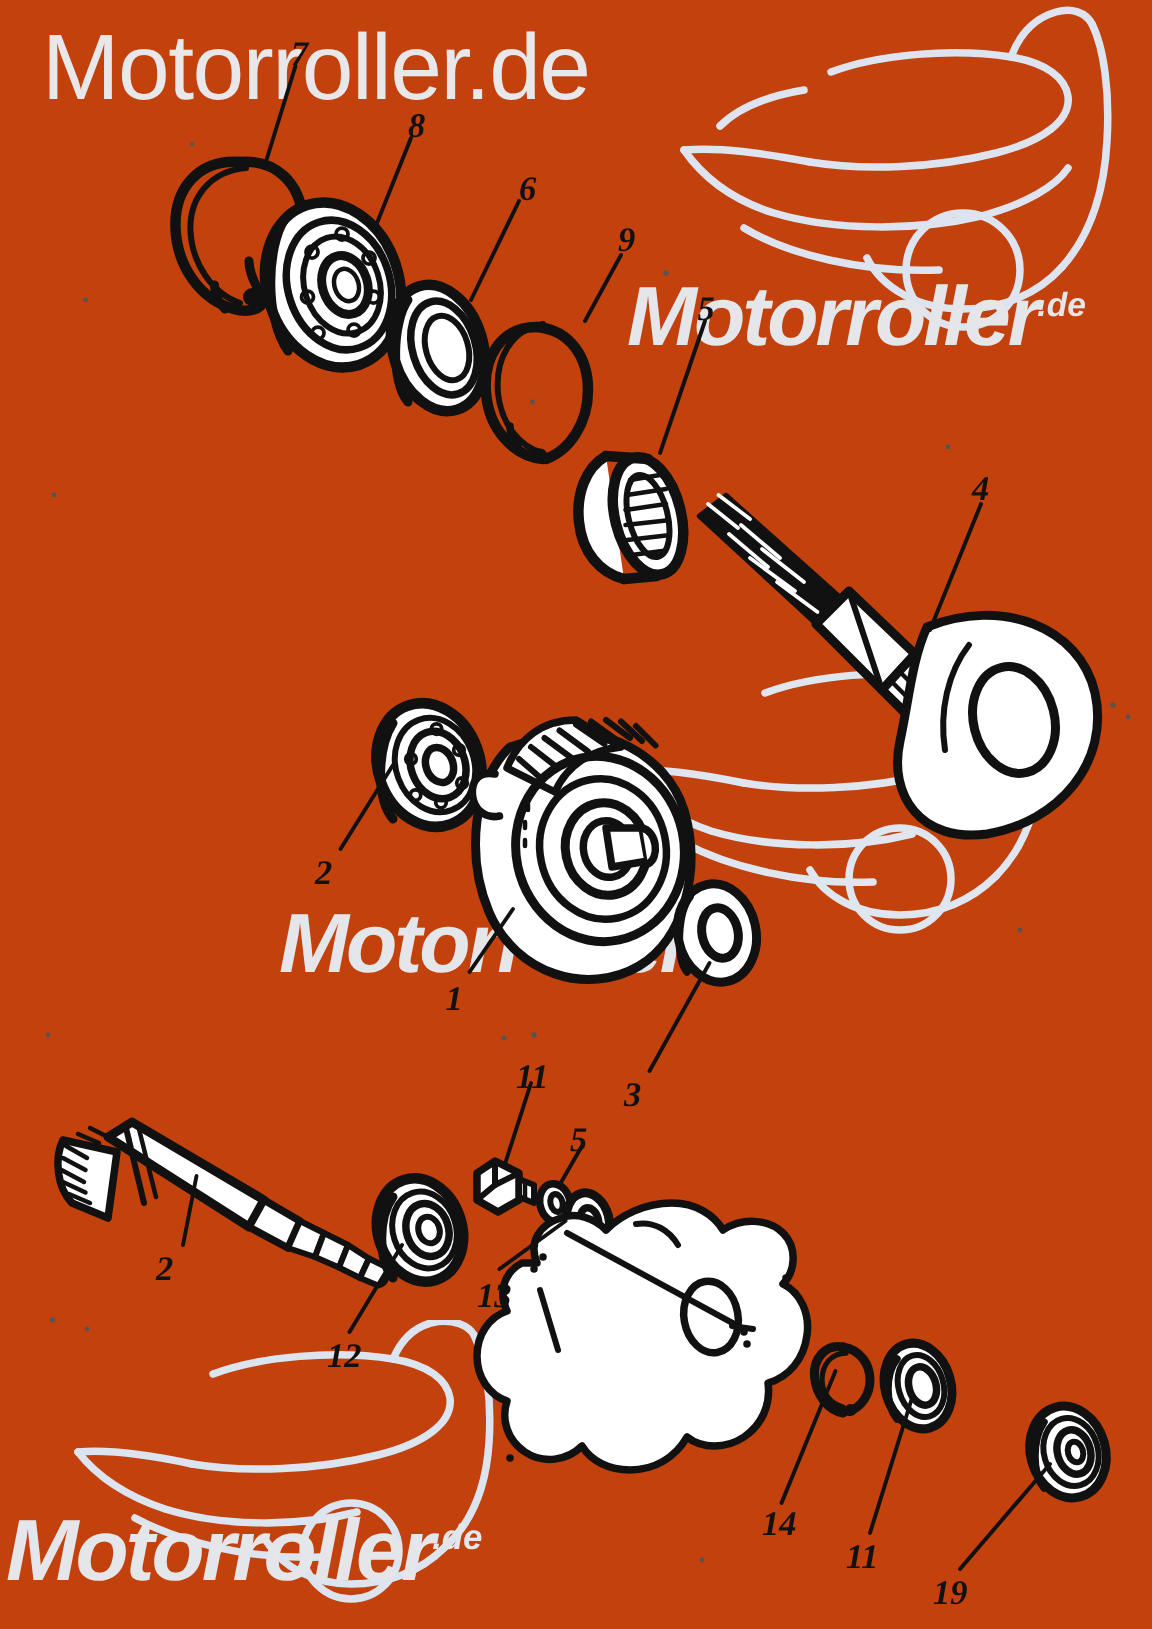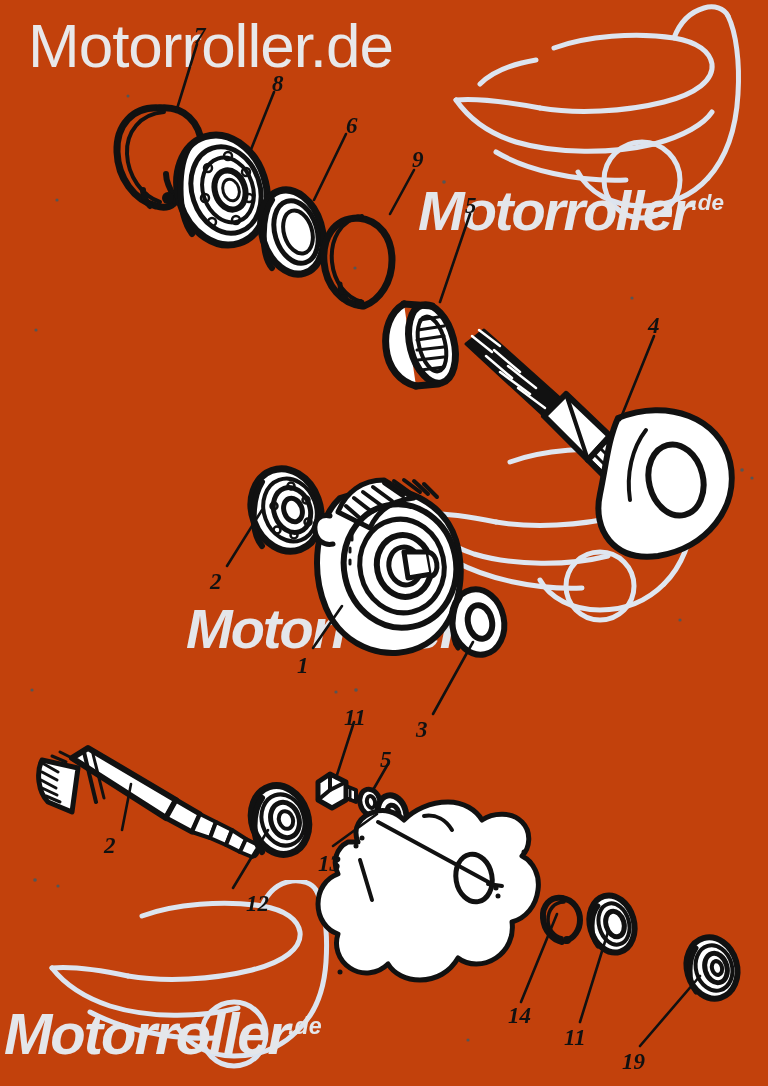--- a/index.html
+++ b/index.html
@@ -405,18 +405,18 @@
   <div class="num" style="left:412px;top:148px;">9</div>
   <div class="num" style="left:465px;top:194px;">5</div>
   <div class="num" style="left:648px;top:314px;">4</div>
   <div class="num" style="left:210px;top:570px;">2</div>
   <div class="num" style="left:297px;top:654px;">1</div>
   <div class="num" style="left:416px;top:718px;">3</div>
   <div class="num" style="left:344px;top:706px;text-align:center;">11</div>
   <div class="num" style="left:380px;top:748px;">5</div>
   <div class="num" style="left:104px;top:834px;">2</div>
   <div class="num" style="left:318px;top:852px;text-align:right;">13</div>
-  <div class="num" style="left:218px;top:892px;margin-left:28px;">12</div>
+  <div class="num" style="left:218px;top:892px;">12</div>
   <div class="num" style="left:508px;top:1004px;">14</div>
   <div class="num" style="left:564px;top:1026px;">11</div>
   <div class="num" style="left:622px;top:1050px;">19</div>
 
 </div>
 
 </body></html>

